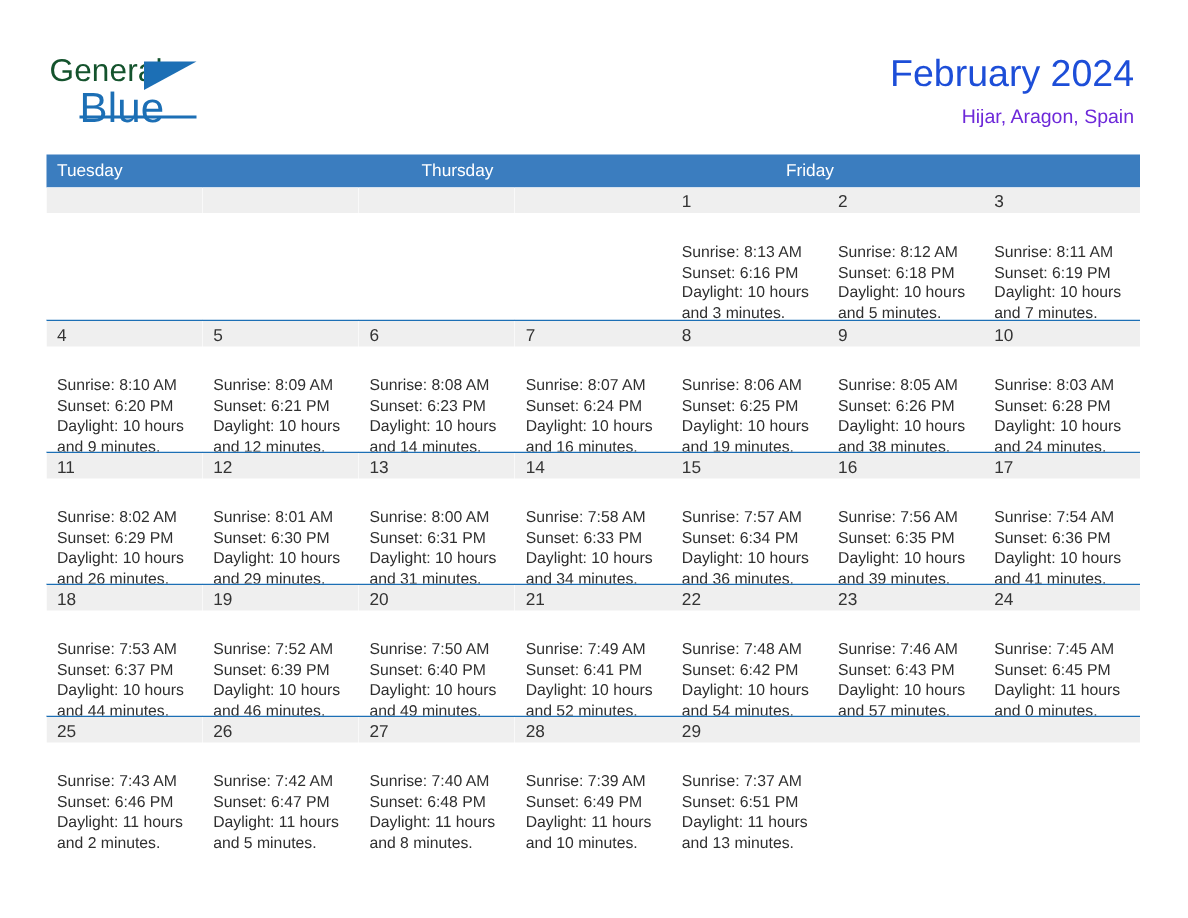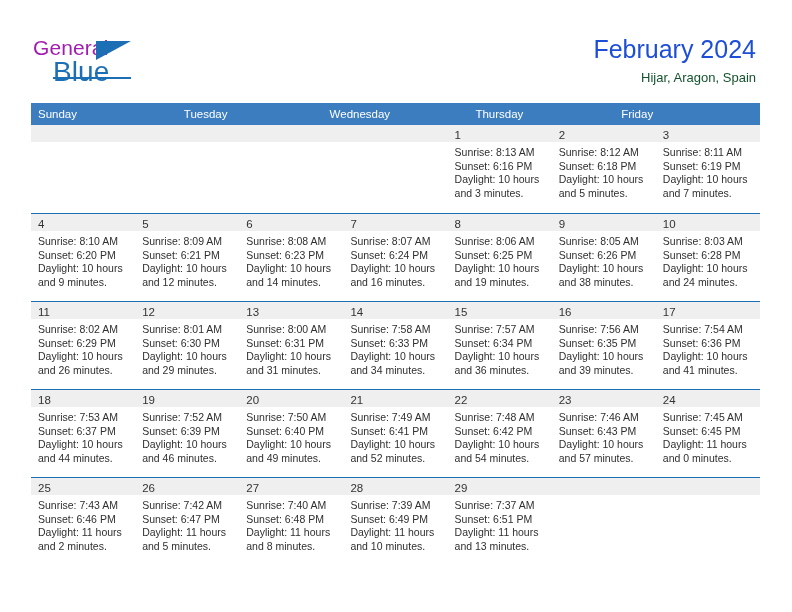--- a/index.html
+++ b/index.html
@@ -37,21 +37,21 @@
     top: 36px;
     width: 120px;
     height: 46px;
   }
   .logo-general {
     position: absolute;
     left: 0;
     top: 0;
     font-size: 21px;
     letter-spacing: 0.1px;
-    color: #a21caf;
+    color: #14532d;
     font-family: "Liberation Sans", sans-serif;
   }
   .logo-blue {
     position: absolute;
     left: 20px;
     top: 20px;
     font-size: 28px;
     letter-spacing: 0.1px;
     color: #1c6fb5;
     font-family: "Liberation Sans", sans-serif;
@@ -82,21 +82,21 @@
   }
   .cal-title {
     font-size: 25px;
     color: #1d4ed8;
     line-height: 30px;
     white-space: nowrap;
   }
   .cal-subtitle {
     margin-top: 6px;
     font-size: 13px;
-    color: #14532d;
+    color: #6d28d9;
     line-height: 16px;
     white-space: nowrap;
     text-align: right;
   }
 
   
   .calendar {
     position: absolute;
     left: 31px;
     top: 103px;
@@ -147,20 +147,21 @@
     box-sizing: border-box;
     padding-left: 7px;
   }
   .day-num {
     font-size: 11.5px;
     line-height: 17px;
     color: #333333;
   }
   .day-body {
     padding: 4px 6px 0 7px;
+    margin-top: 16px;
   }
   .day-line {
     font-size: 10.5px;
     line-height: 13.6px;
     color: #2f2f2f;
     white-space: nowrap;
   }
 </style>
 </head>
 <body>
@@ -179,23 +180,21 @@
     <div class="title-block">
       <div class="cal-title">February 2024</div>
       <div class="cal-subtitle">Hijar, Aragon, Spain</div>
     </div>
 
   </div>
 
   <div class="calendar">
 
     <div class="weekdays">
-      <div class="weekday">Sunday</div>
       <div class="weekday">Tuesday</div>
-      <div class="weekday">Wednesday</div>
       <div class="weekday">Thursday</div>
       <div class="weekday">Friday</div>
     </div>
 
     <div class="week first">
       <div class="day-cell">
           <div class="day-band"><span class="day-num"></span></div>
           <div class="day-body">
             <div class="day-line"></div>
             <div class="day-line"></div>

